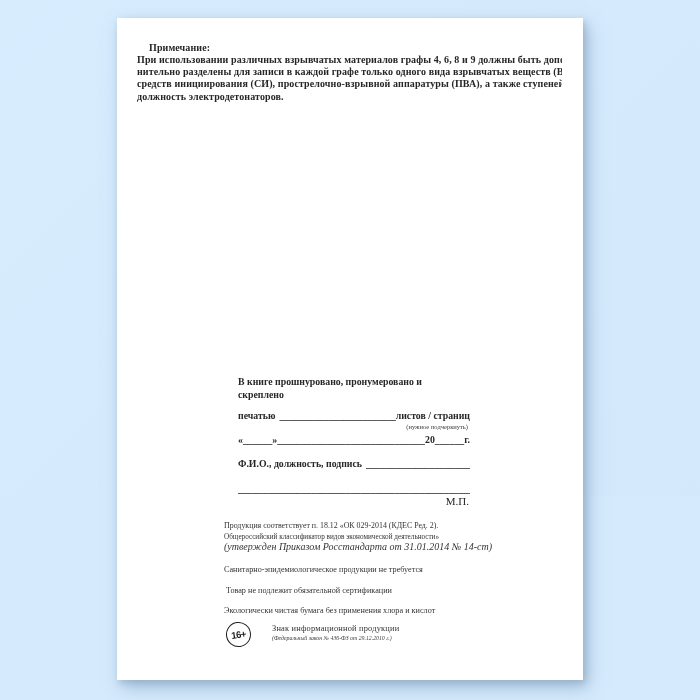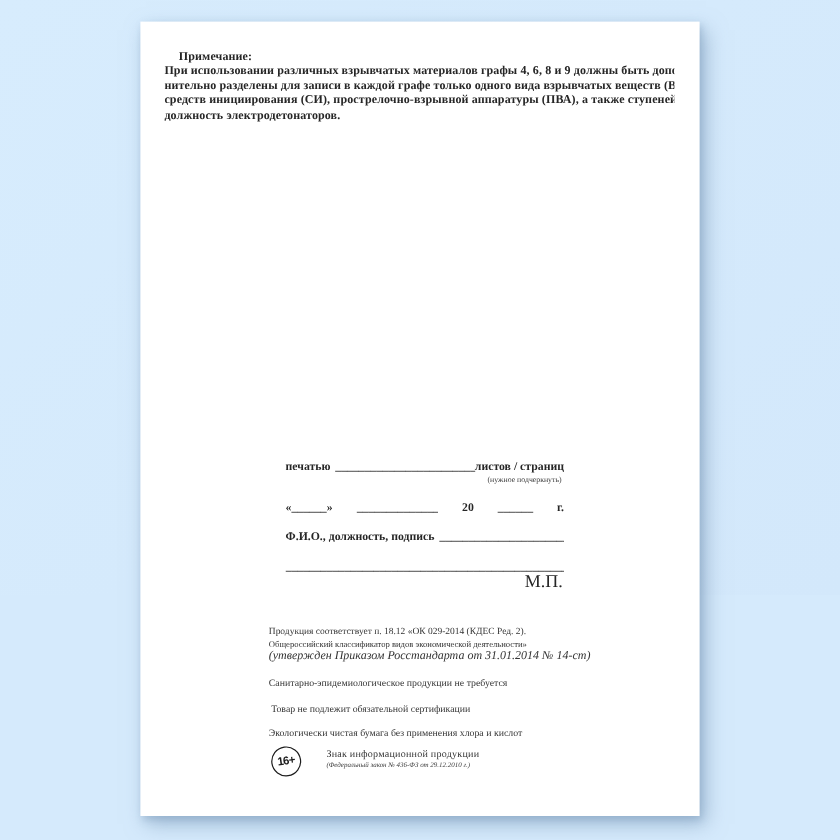--- a/index.html
+++ b/index.html
@@ -77,28 +77,28 @@
   .seal-row { margin-top: 8px; }
   .seal-row .pre { margin-right: 4px; }
   .hint {
     font-weight: normal;
     font-size: 6.5px;
     line-height: 9px;
     text-align: right;
     padding-right: 2px;
     color: #3a3a3a;
   }
-  .date-row { margin-top: 12px; gap: 20px; }
+  .date-row { margin-top: 2px; }
   .name-row { margin-top: 11px; }
   .name-row .pre { margin-right: 4px; }
   .sign-row { margin-top: 12px; }
   .mp {
     text-align: right;
     font-weight: normal;
-    font-size: 15px;
+    font-size: 11px;
     padding-right: 1px;
     margin-top: 0px;
   }
 
   
   .compliance {
     position: absolute;
     left: 107px;
     top: 503px;
     width: 245px;
@@ -147,20 +147,21 @@
 
     <div class="note">
       <div class="note-title">Примечание:</div>
       <div class="jline">При использовании различных взрывчатых материалов графы 4, 6, 8 и 9 должны быть допол-</div>
       <div class="jline">нительно разделены для записи в каждой графе только одного вида взрывчатых веществ (ВВ),</div>
       <div class="jline">средств инициирования (СИ), прострелочно-взрывной аппаратуры (ПВА), а также ступеней</div>
       <div class="lline">должность электродетонаторов.</div>
     </div>
 
     <div class="binding">
+      <div class="b-heading">В книге прошнуровано, пронумеровано и скреплено</div>
 
       <div class="row seal-row">
         <span class="pre">печатью</span>
         <span class="fill">______________________________________________________________</span>
         <span>листов / страниц</span>
       </div>
       <div class="hint">(нужное подчеркнуть)</div>
 
       <div class="row date-row">
         <span>«______»</span>

